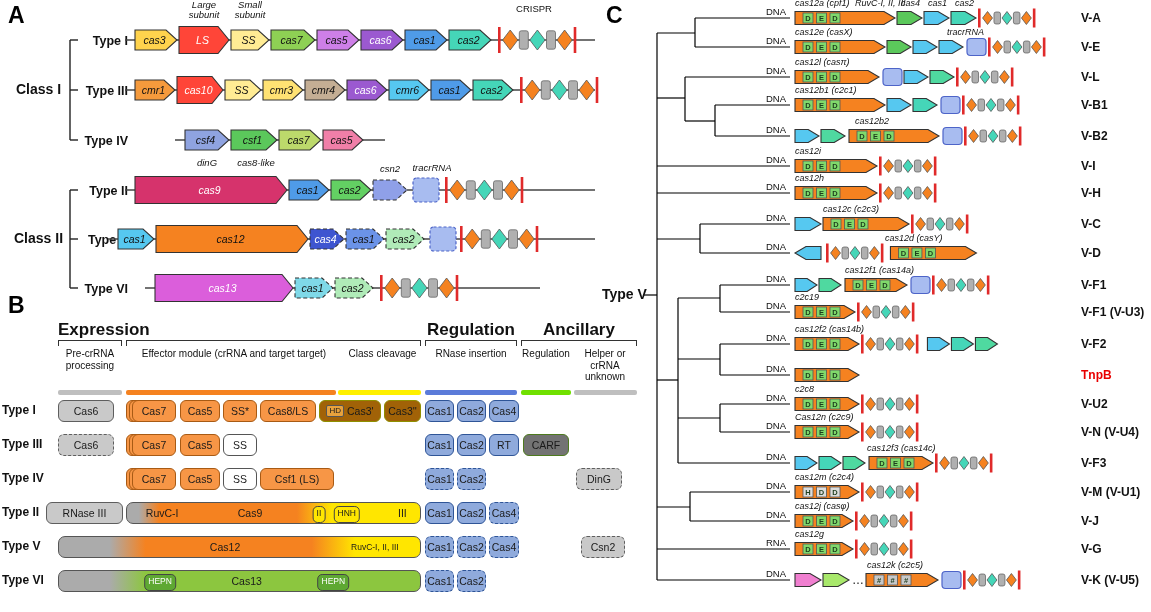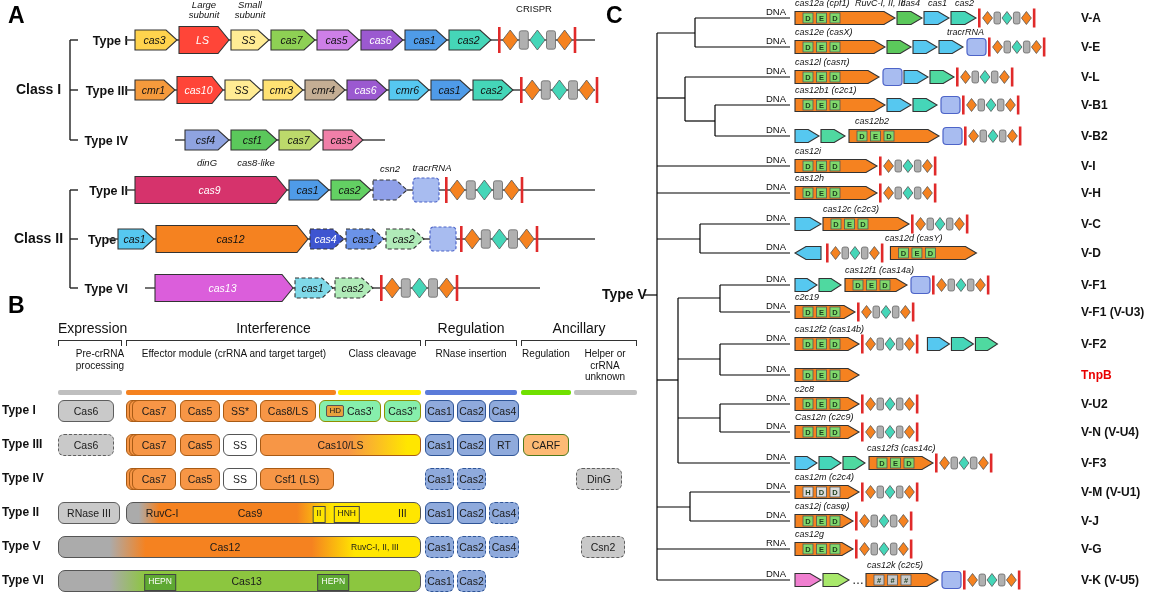--- a/index.html
+++ b/index.html
@@ -2,39 +2,39 @@
 <html><head>
 <meta charset="utf-8">
 <style>
   html,body{margin:0;padding:0;background:#fff}
   #root{position:relative;width:1151px;height:612px;background:#fff;overflow:hidden;
         font-family:"Liberation Sans","DejaVu Sans",sans-serif;color:#111}
   .plabel{position:absolute;font-size:23px;font-weight:bold;color:#000}
   svg text{font-family:"Liberation Sans","DejaVu Sans",sans-serif}
   #panelB{position:absolute;left:0;top:300px;width:650px;height:312px}
   #panelB > div{position:absolute;box-sizing:border-box}
-  .bhead{top:20px;text-align:center;font-weight:normal;font-size:14px}
+  .bhead{top:20px;text-align:center;font-weight:bold;font-size:17px}
   .bbracket{top:40px;height:6px;border:1.4px solid #333;border-bottom:none}
   .bsub{top:48px;text-align:center;font-size:10px;line-height:1.15;color:#111}
   .bbar{top:90px;height:5px;border-radius:2px}
   .brow-label{left:2px;width:54px;font-weight:bold;font-size:12px}
   .bbox{position:absolute;height:22px;border-radius:6px;border:1.4px solid #555;font-size:10.5px;
         display:flex;align-items:center;justify-content:center;color:#1a1a1a;background:#fff;white-space:nowrap}
   .s-orange{background:#F79646;border-color:#A85A14}
-  .s-yellow{background:#86efac;border-color:#8F8F00}
+  .s-yellow{background:#a16207;border-color:#8F8F00}
   .s-blue{background:#8FAADC;border-color:#2F5597}
   .s-gray{background:#C9C9C9;border-color:#5e5e5e}
-  .s-green{background:#fdba74;border-color:#4E7A1E}
+  .s-green{background:#737373;border-color:#4E7A1E}
   .s-white{background:#fff;border-color:#555}
   .dash{border-style:dashed}
   .bigbar{border-radius:7px}
   .blab{position:absolute;top:0;height:22px;line-height:21px;transform:translateX(-50%);font-size:10.5px;white-space:nowrap}
   .blab.sm{font-size:8.5px}
   .bseg{position:absolute;top:2.5px;transform:translateX(-50%);height:15px;line-height:13px;padding:0 3px;
-        border:1.1px solid #444;border-radius:0;font-size:8.5px;background:#FFE600;white-space:nowrap}
+        border:1.1px solid #444;border-radius:5px;font-size:8.5px;background:#FFE600;white-space:nowrap}
   .hdbox{display:inline-block;background:#E8A23C;border:1px solid #555;border-radius:2px;
          font-size:8px;line-height:10px;padding:0 2px;margin-right:3px}
 </style>
 </head>
 <body>
 
 <div id="root">
   <div class="plabel" style="left:8px;top:2px">A</div>
   <div class="plabel" style="left:8px;top:292px">B</div>
   <div class="plabel" style="left:606px;top:2px">C</div>
@@ -179,27 +179,26 @@
         <rect x="401.3" y="278.8" width="9" height="18.400000000000002" rx="2" fill="#B0B0B0" stroke="#666" stroke-width="0.8"></rect>
         <polygon points="411.8,288 419.40000000000003,278 427,288 419.40000000000003,298" fill="#45D6B8" stroke="#555" stroke-width="0.8"></polygon>
         <rect x="428.5" y="278.8" width="9" height="18.400000000000002" rx="2" fill="#B0B0B0" stroke="#666" stroke-width="0.8"></rect>
         <polygon points="439,288 446.6,278 454.2,288 446.6,298" fill="#F58220" stroke="#555" stroke-width="0.8"></polygon>
         <rect x="455.7" y="275" width="2.6" height="26" fill="#E02A2A"></rect>
       </g>
     </svg>
   <div id="panelB">
       <div class="bhead" style="left:58px;width:64px">Expression</div>
       <div class="bbracket" style="left:58px;width:64px"></div>
-      <div class="bhead" style="left:126px;width:295px">Interference</div>
       <div class="bbracket" style="left:126px;width:295px"></div>
       <div class="bhead" style="left:425px;width:92px">Regulation</div>
       <div class="bbracket" style="left:425px;width:92px"></div>
       <div class="bhead" style="left:521px;width:116px">Ancillary</div>
       <div class="bbracket" style="left:521px;width:116px"></div>
-      <div class="bsub" style="left:68px;width:64px">Pre-crRNA processing</div>
+      <div class="bsub" style="left:58px;width:64px">Pre-crRNA processing</div>
       <div class="bsub" style="left:126px;width:216px">Effector module (crRNA and target target)</div>
       <div class="bsub" style="left:344px;width:77px">Class cleavage</div>
       <div class="bsub" style="left:425px;width:92px">RNase insertion</div>
       <div class="bsub" style="left:521px;width:50px">Regulation</div>
       <div class="bsub" style="left:572px;width:66px">Helper or crRNA unknown</div>
       <div class="bbar" style="left:58px;width:64px;background:#BFBFBF"></div>
       <div class="bbar" style="left:126px;width:210px;background:#F58220"></div>
       <div class="bbar" style="left:338px;width:83px;background:#FFF000"></div>
       <div class="bbar" style="left:425px;width:92px;background:#5B7BD9"></div>
       <div class="bbar" style="left:521px;width:50px;background:#70E000"></div>
@@ -217,37 +216,36 @@
       <div class="bbox s-blue" style="left:425px;top:100px;width:29px;">Cas1</div>
       <div class="bbox s-blue" style="left:457px;top:100px;width:29px;">Cas2</div>
       <div class="bbox s-blue" style="left:489px;top:100px;width:30px;">Cas4</div>
       <div class="brow-label" style="top:137px">Type III</div>
       <div class="bbox s-gray dash" style="left:58px;top:134px;width:56px;">Cas6</div>
       <div class="bbox s-orange" style="left:126px;top:134px;width:44px;"></div>
       <div class="bbox s-orange" style="left:129px;top:134px;width:44px;"></div>
       <div class="bbox s-orange" style="left:132px;top:134px;width:44px;">Cas7</div>
       <div class="bbox s-orange" style="left:180px;top:134px;width:40px;">Cas5</div>
       <div class="bbox s-white" style="left:223px;top:134px;width:34px;">SS</div>
-      <div class="bbox s-orange" style="left:260px;top:134px;width:161px;background:linear-gradient(90deg,#F79646 0%,#F79646 55%,#FFE600 92%);">Cas10/LS</div>
       <div class="bbox s-blue" style="left:425px;top:134px;width:29px;">Cas1</div>
       <div class="bbox s-blue" style="left:457px;top:134px;width:29px;">Cas2</div>
       <div class="bbox s-blue" style="left:489px;top:134px;width:30px;">RT</div>
       <div class="bbox s-green" style="left:523px;top:134px;width:46px;">CARF</div>
       <div class="brow-label" style="top:171px">Type IV</div>
       <div class="bbox s-orange" style="left:126px;top:168px;width:44px;"></div>
       <div class="bbox s-orange" style="left:129px;top:168px;width:44px;"></div>
       <div class="bbox s-orange" style="left:132px;top:168px;width:44px;">Cas7</div>
       <div class="bbox s-orange" style="left:180px;top:168px;width:40px;">Cas5</div>
       <div class="bbox s-white" style="left:223px;top:168px;width:34px;">SS</div>
       <div class="bbox s-orange" style="left:260px;top:168px;width:74px;">Csf1 (LS)</div>
       <div class="bbox s-blue dash" style="left:425px;top:168px;width:29px;">Cas1</div>
       <div class="bbox s-blue dash" style="left:457px;top:168px;width:29px;">Cas2</div>
       <div class="bbox s-gray dash" style="left:576px;top:168px;width:46px;">DinG</div>
       <div class="brow-label" style="top:205px">Type II</div>
-      <div class="bbox s-gray" style="left:58px;top:202px;width:62px;">RNase III</div>
+      <div class="bbox s-gray" style="left:46px;top:202px;width:77px;">RNase III</div>
       <div class="bbox bigbar" style="left:126px;top:202px;width:295px;background:linear-gradient(90deg,#ABABAB 0%,#ABABAB 4%,#F58220 11%,#F58220 58%,#FFE600 70%,#FFE600 100%)">
         <span class="blab" style="left:12%">RuvC-I</span>
         <span class="blab" style="left:42%">Cas9</span>
         <span class="bseg" style="left:65.5%;">II</span>
         <span class="bseg" style="left:75%;">HNH</span>
         <span class="blab" style="left:94%">III</span>
       </div>
       <div class="bbox s-blue" style="left:425px;top:202px;width:29px;">Cas1</div>
       <div class="bbox s-blue" style="left:457px;top:202px;width:29px;">Cas2</div>
       <div class="bbox s-blue dash" style="left:489px;top:202px;width:30px;">Cas4</div>

